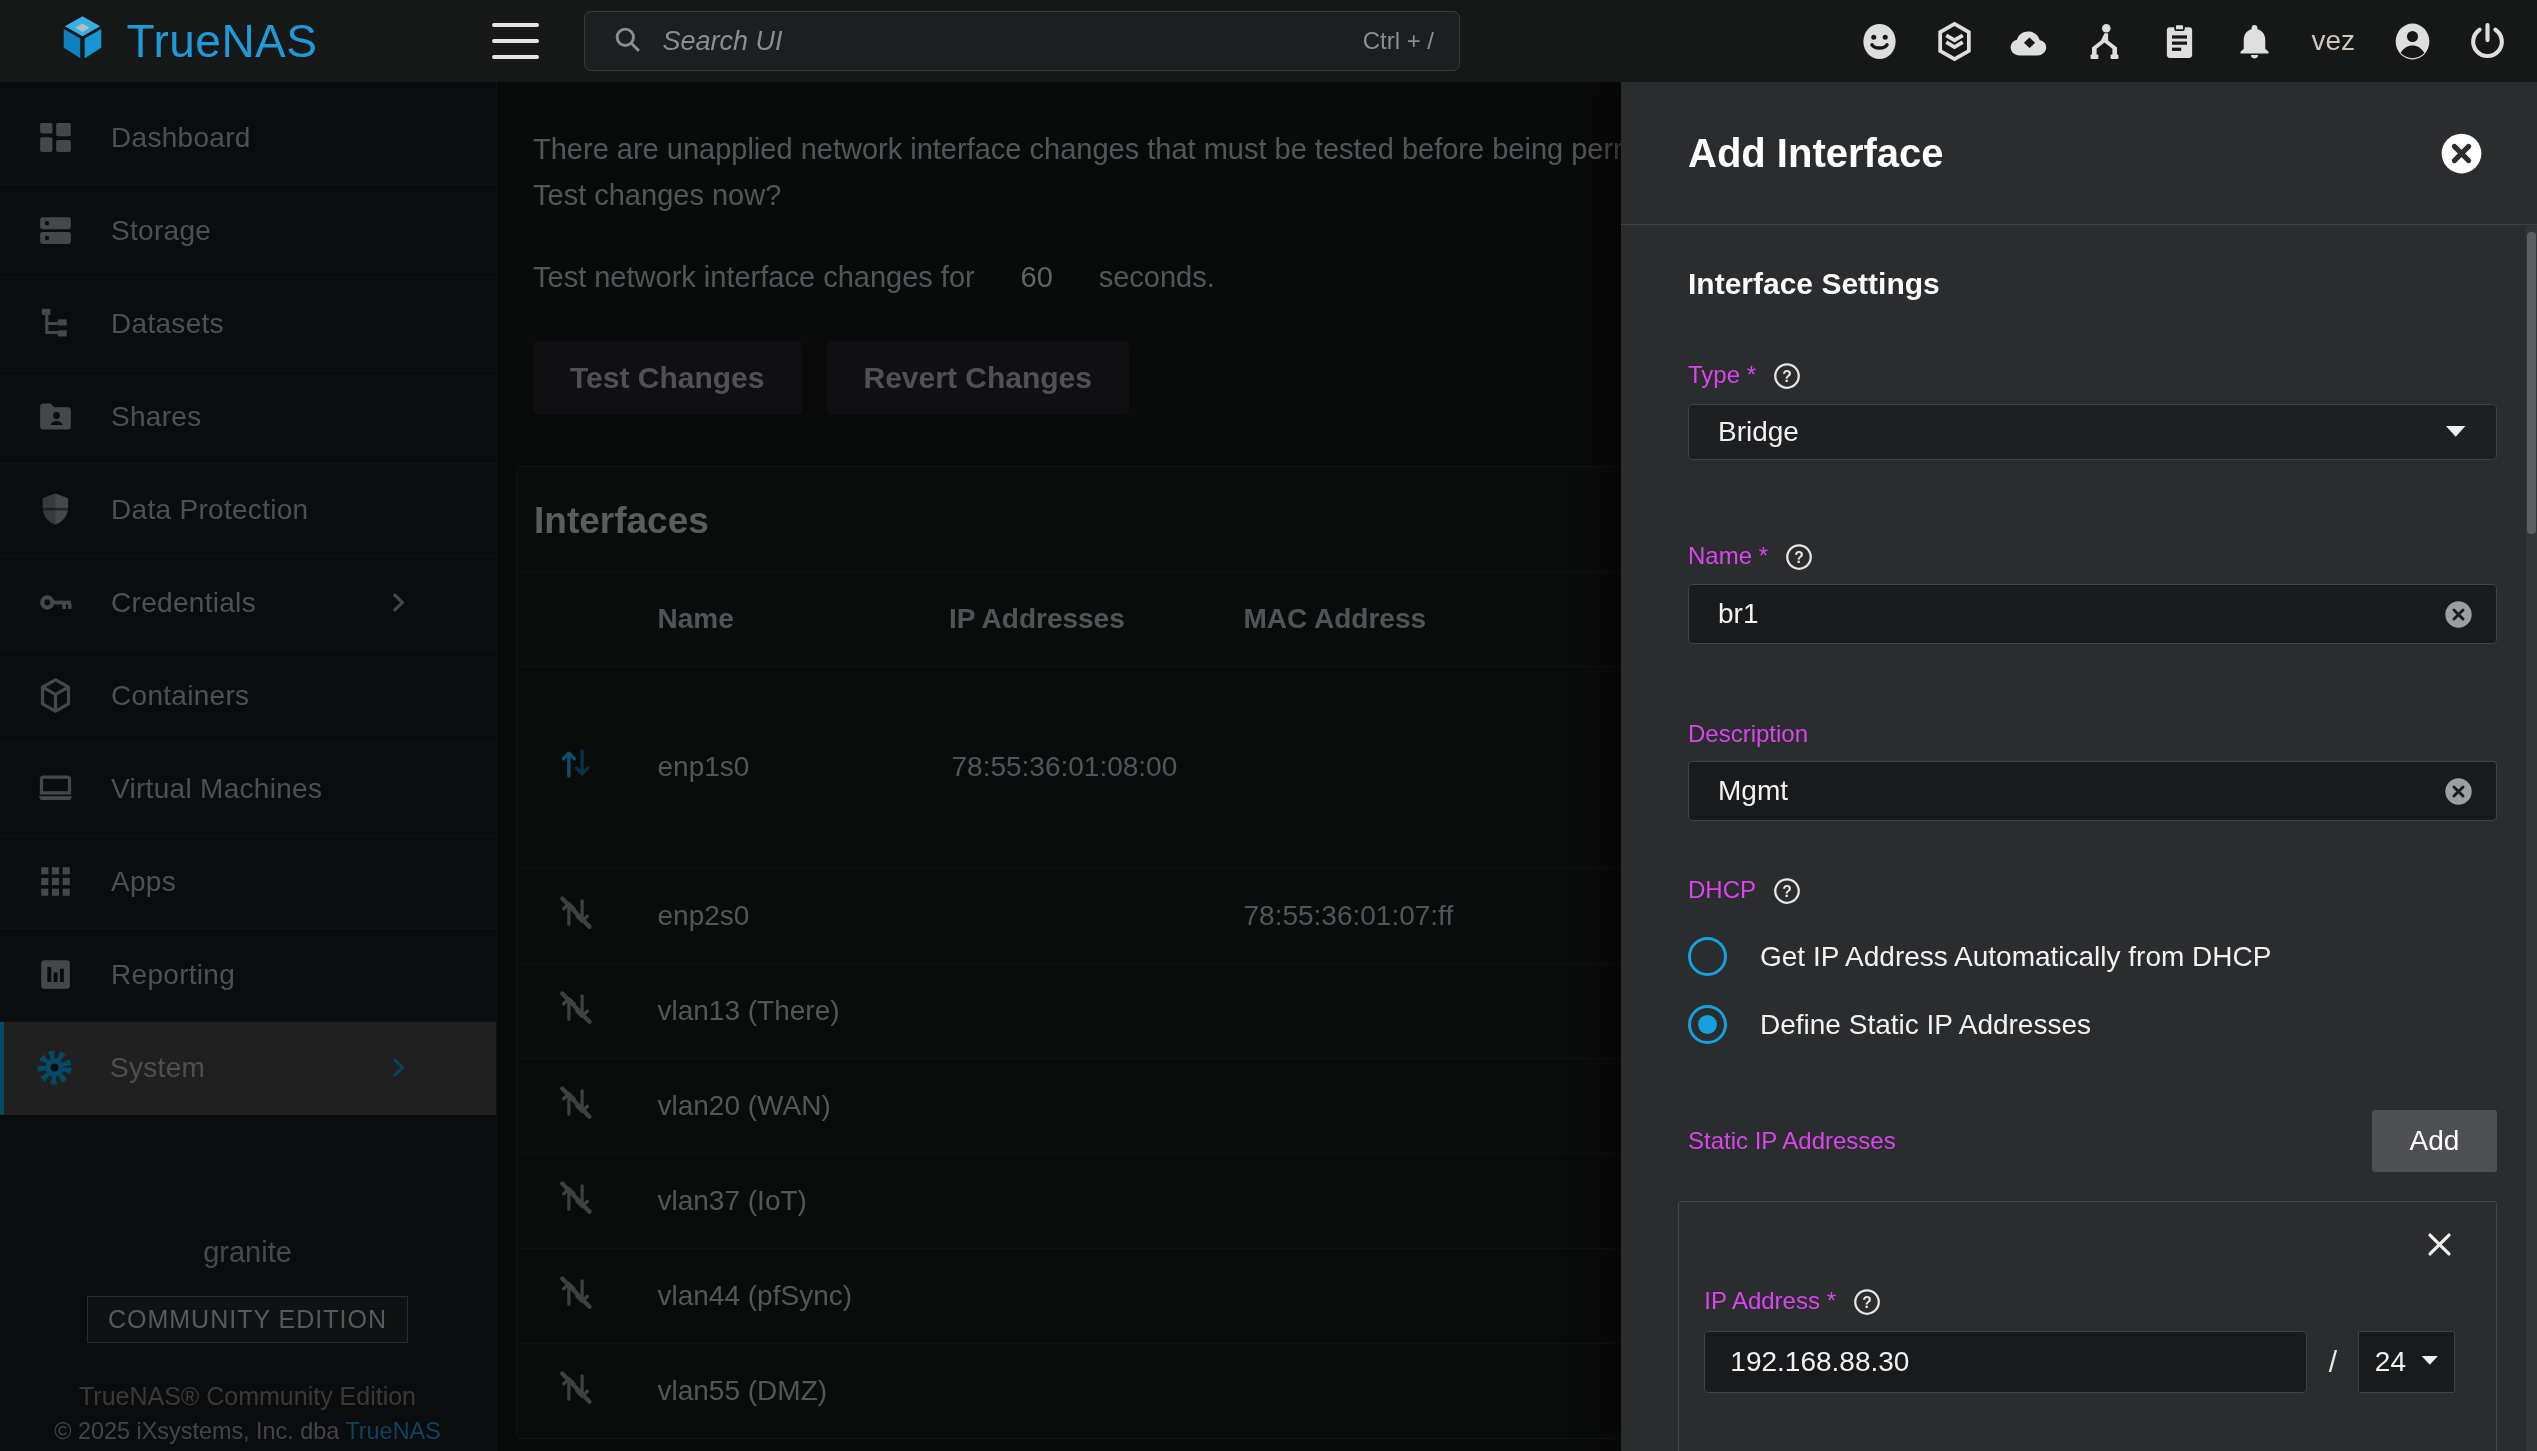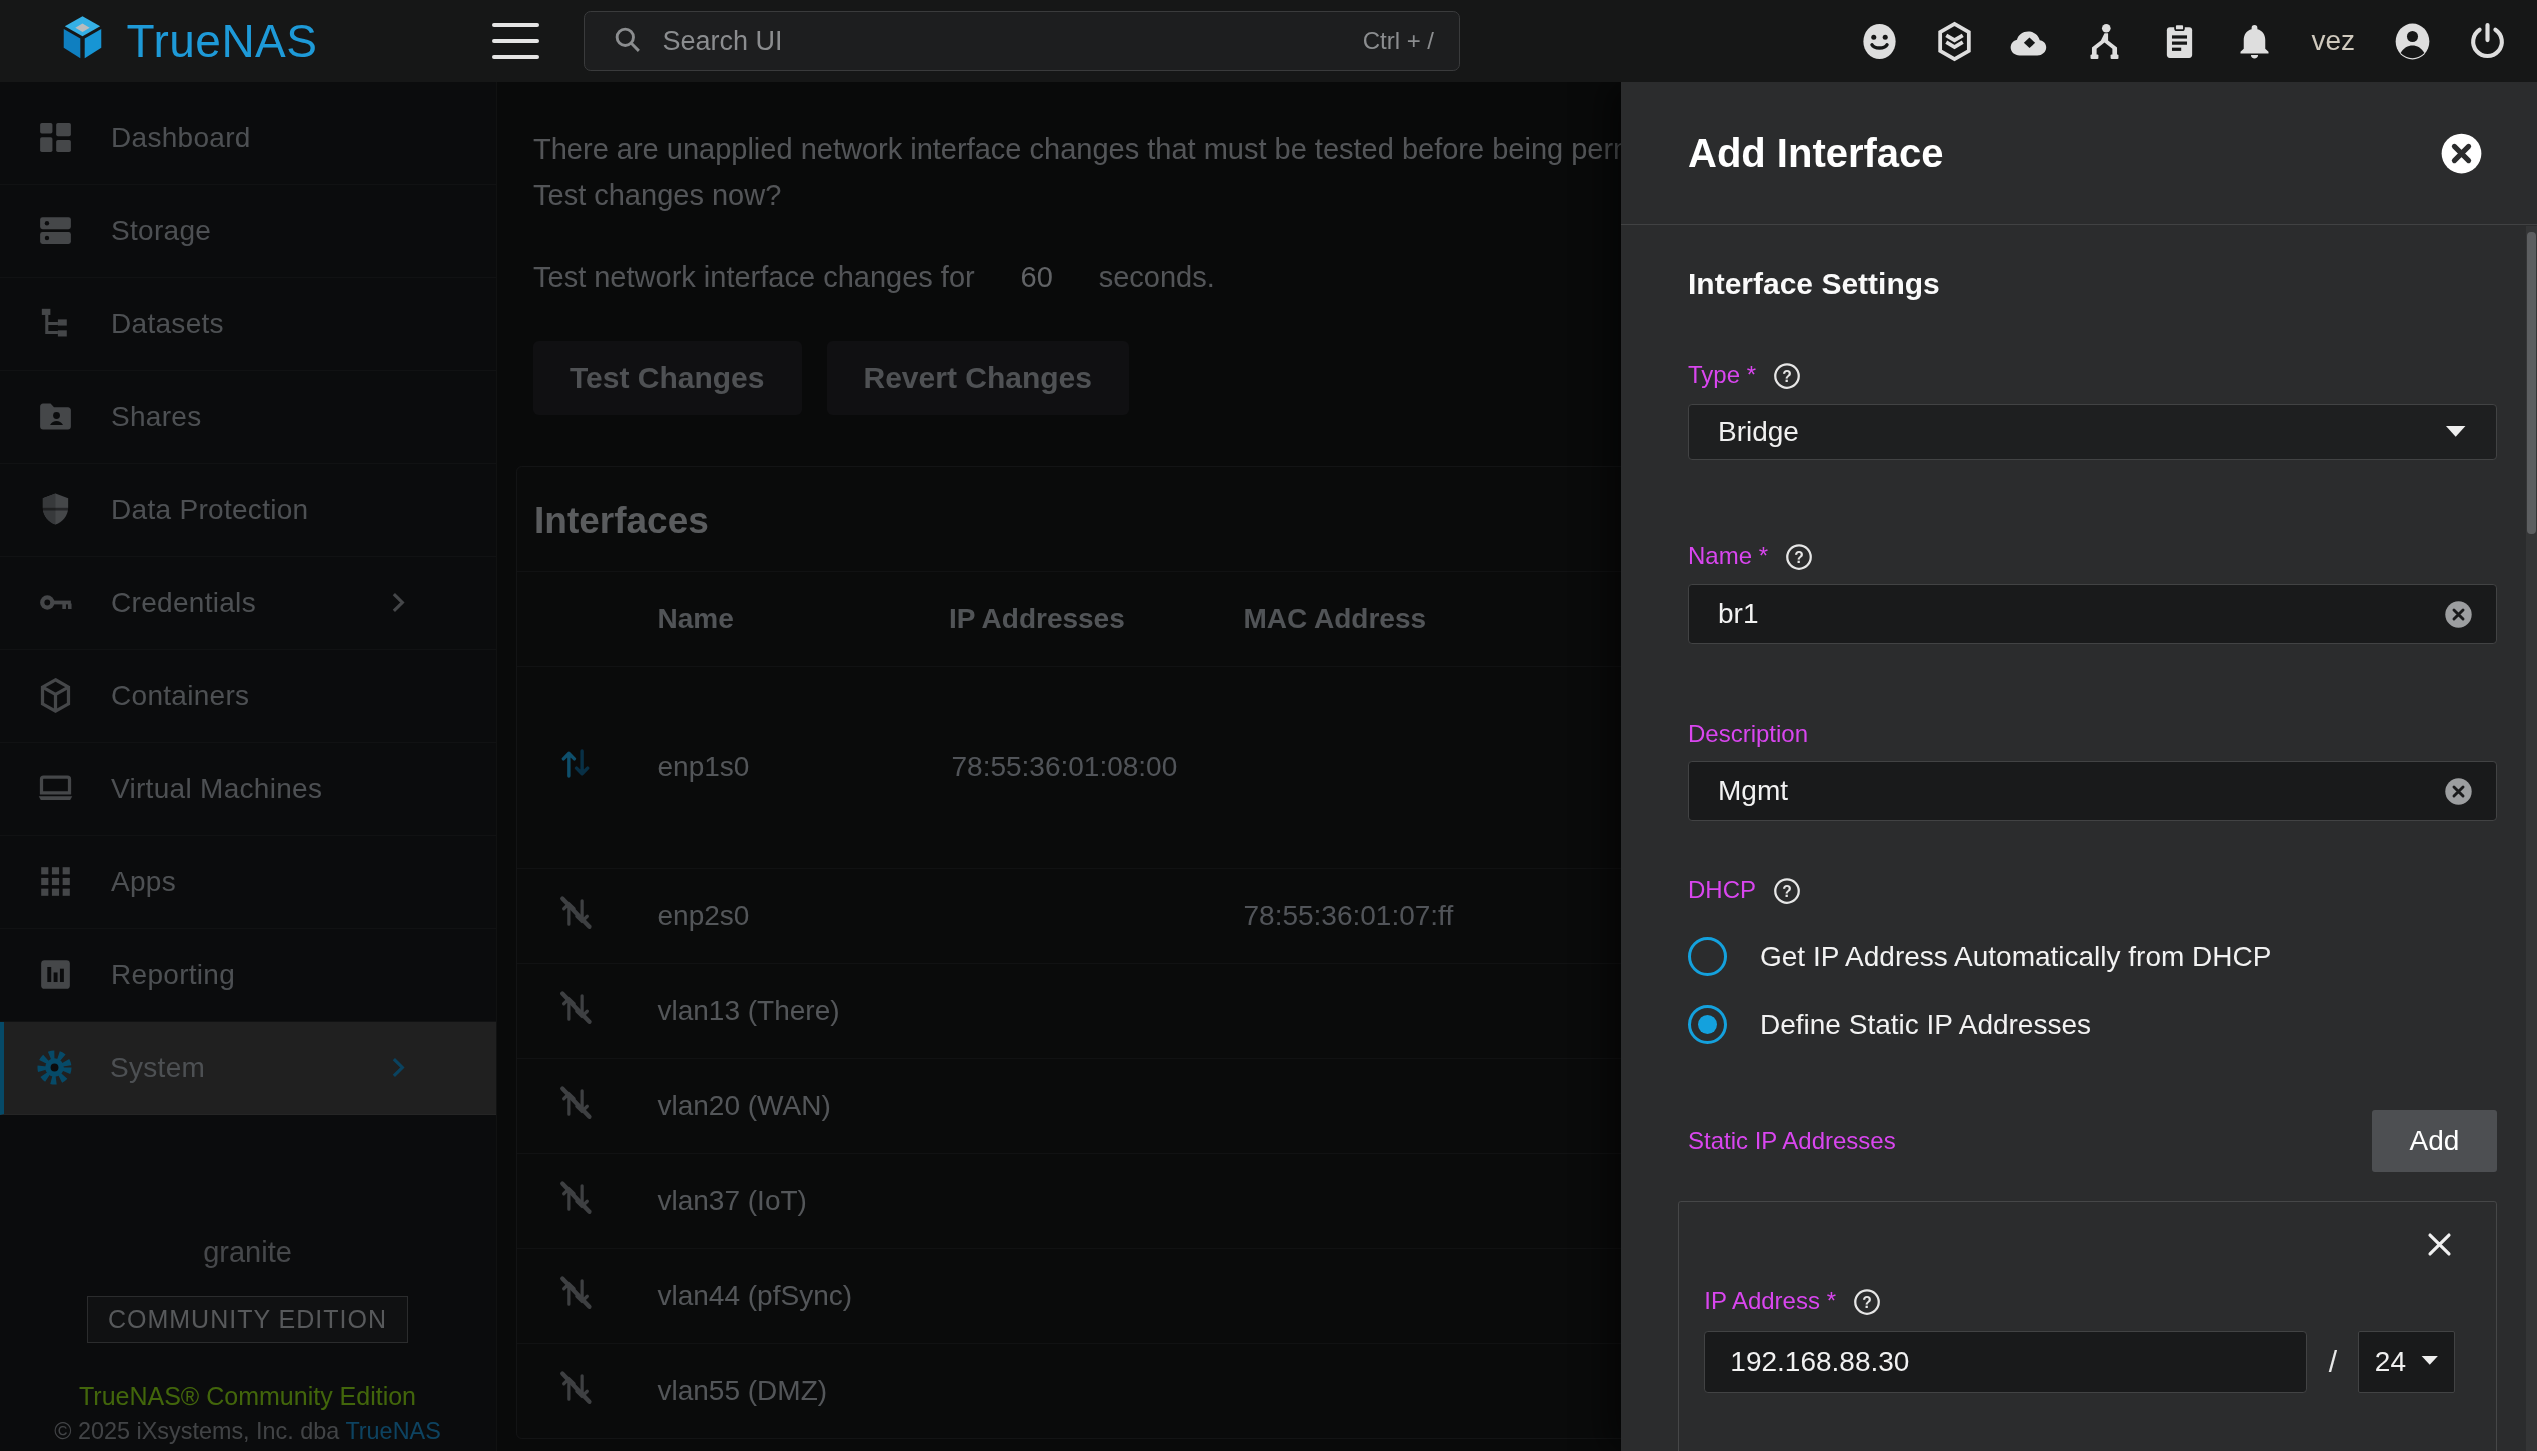--- a/index.html
+++ b/index.html
@@ -12,21 +12,21 @@
   .brand { display:flex; align-items:center; gap:17.5px; margin-left:56px; width:409px; }
   .brand-text { font-size:46px; color:#1e9ad8; letter-spacing:0.5px; }
   .brand-text b { font-weight:400; }
   .menu-btn { width:47px; height:37px; display:flex; flex-direction:column;
     justify-content:space-between; cursor:pointer; margin-left:27px; }
   .menu-btn div { height:4.9px; background:#e4e4e4; border-radius:1.9px; }
   .searchbox { margin-left:45px; width:876px; height:60px; background:#1d1e1f;
     border:1px solid #3a3b3c; border-radius:6.8px; display:flex; align-items:center;
     padding:0 25px; gap:17.5px; }
   .searchbox input { flex:1; background:transparent; border:none; outline:none;
-    color:#f0abfc; font-size:27px; font-family:inherit; }
+    color:#f0abfc; font-size:27px; font-family:inherit;font-style:italic; }
   .searchbox input::placeholder { color:#8b8d8f; }
   .search-hint { color:#8b8d8f; font-size:24px; white-space:nowrap; }
   .top-icons { margin-left:auto; margin-right:29px; display:flex; align-items:center; gap:32px; }
   .tb-icon { width:43px; height:43px; display:flex; align-items:center;
     justify-content:center; cursor:pointer; }
   .tb-user { color:#cfc9bd; font-size:28px; margin:0 3.9px; }
 
   
   .sidebar { position:absolute; top:82px; left:0; width:497px; bottom:0;
     background:#17181a; border-right:1px solid #232425; z-index:10; }
@@ -36,21 +36,21 @@
   .side-item .sicon { width:45px; margin-left:33px; display:flex; justify-content:center; }
   .side-item .slabel { margin-left:33px; font-size:28px; color:#9aa0a6; letter-spacing:0.3px; }
   .side-item .schev { position:absolute; right:84px; display:flex; }
   .side-item.active { border-left:4.9px solid #0d95d0; background:#404040; }
   .side-item.active .sicon { margin-left:28px; }
   .side-footer { position:absolute; left:0; right:1px; top:1154px; text-align:center; }
   .hostname { font-size:29px; color:#8d9196; }
   .edition-badge { display:inline-block; margin-top:27px; padding:7.8px 19.5px;
     border:1px solid #56585a; background:#212224; color:#aeb2b6; font-size:25px;
     letter-spacing:1px; }
-  .foot1 { margin-top:39px; font-size:25px; color:#84cc16; }
+  .foot1 { margin-top:39px; font-size:25px; color:#737373; }
   .foot2 { margin-top:7.8px; font-size:23.4px; color:#84888d; }
   .foot2 a { color:#1b87c2; text-decoration:none; }
 
   
   .main { position:absolute; top:82px; left:497px; right:0; bottom:0;
     background:#131415; padding:47px 0 0 18.5px; z-index:5; }
   .warn1 { font-size:29px; color:#a6abb1; white-space:nowrap; overflow:hidden;
     padding-left:17.5px; line-height:41px; }
   .warn2 { font-size:29px; color:#a6abb1; padding-left:17.5px; line-height:41px; margin-top:4.9px; }
   .seconds-row { display:flex; align-items:center; margin-top:45px; padding-left:17.5px;

